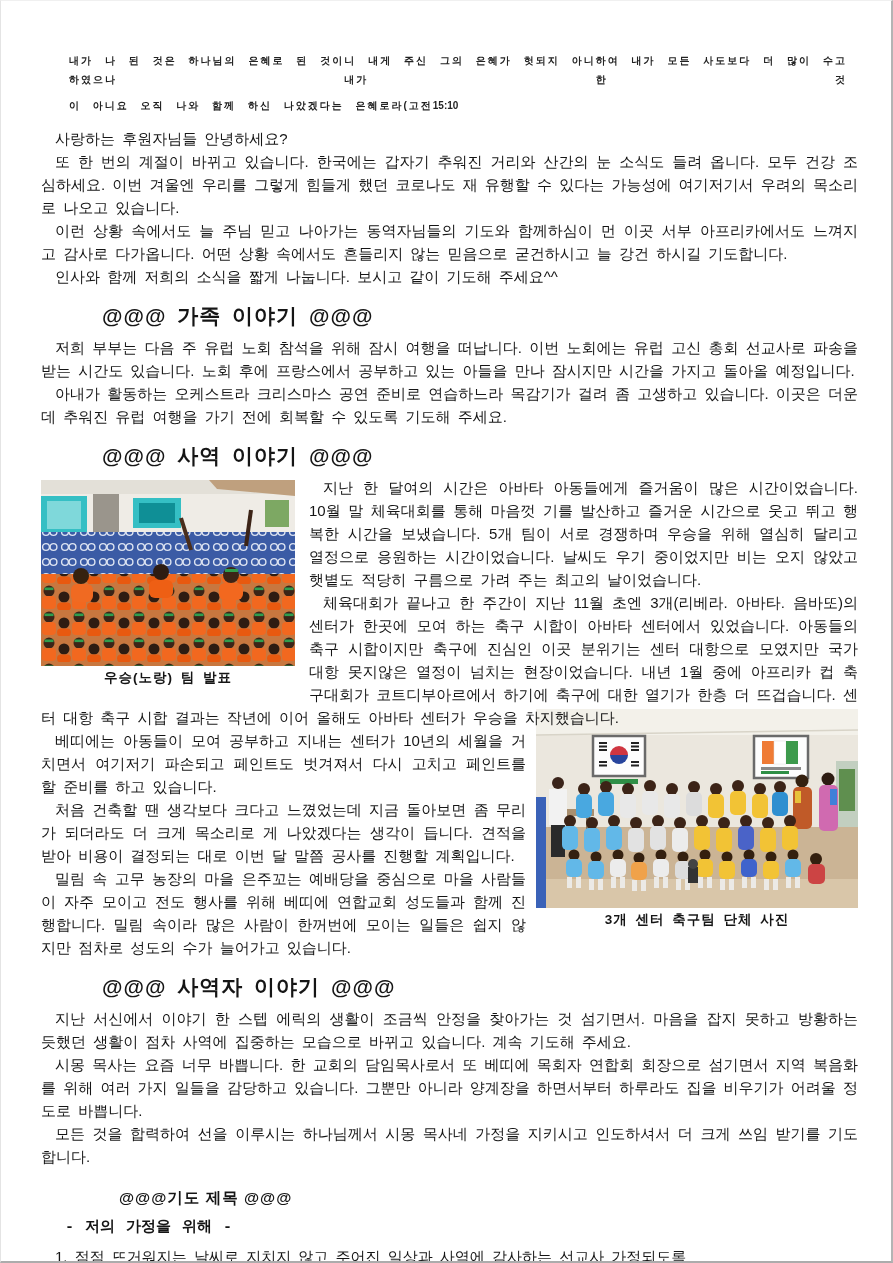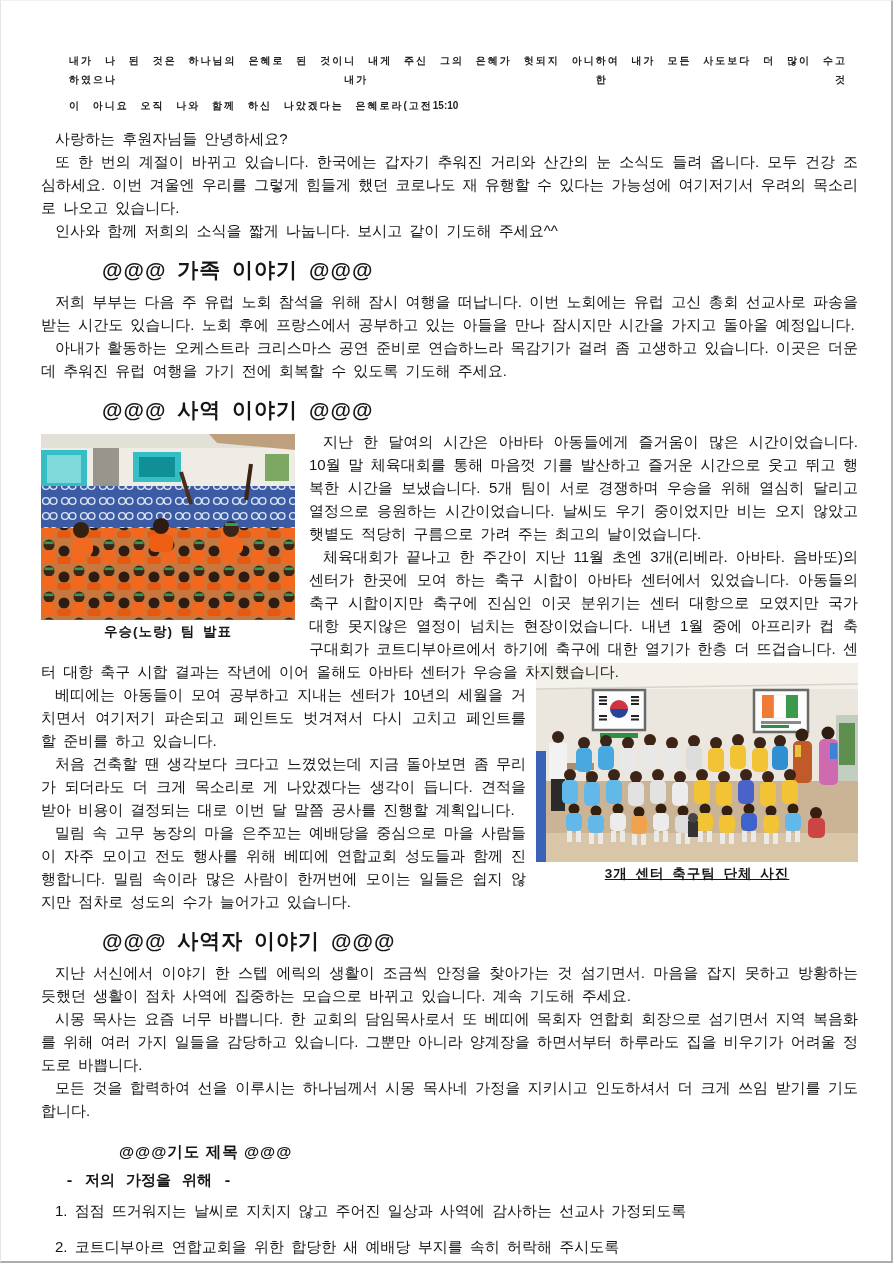--- a/index.html
+++ b/index.html
@@ -28,21 +28,21 @@
   p.body{
     margin:0;font-size:15px;line-height:23px;
     text-align:justify;text-indent:14px;word-spacing:3px;
   }
   .intro{margin-top:12px;}
   h3.sec{
     margin:14px 0 6px 61px;font-size:21px;font-weight:bold;
     letter-spacing:1px;word-spacing:4px;
   }
   .photoL{float:left;width:254px;margin:4px 14px 18px 0;}
-  .photoR{float:right;width:322px;margin:-20px 0 2px 10px;text-decoration:underline;}
+  .photoR{float:right;width:322px;margin:-20px 0 2px 10px;}
   .caption{
     text-align:center;font-size:13.5px;font-weight:bold;
     margin-top:3px;letter-spacing:1px;word-spacing:3px;
   }
   .clear{clear:both;}
   .prayer-head{margin:20px 0 8px 78px;font-size:15.5px;font-weight:bold;letter-spacing:1px;}
   .prayer-sub{margin:0 0 7px 24px;font-size:15px;font-weight:bold;word-spacing:2px;font-family:Liberation Mono, monospace;}
   .prayer-item{
     margin:0 0 8px 14px;font-size:15px;line-height:28px;
     word-spacing:3px;
@@ -57,20 +57,21 @@
   <div class="verse">
     <div class="l1">내가 나 된 것은 하나님의 은혜로 된 것이니 내게 주신 그의 은혜가 헛되지 아니하여 내가 모든 사도보다 더 많이 수고하였으나 내가 한 것</div>
     <div class="l2"><span>이 아니요 오직 나와 함께 하신 나았겠다는 은혜로라(고전</span><span class="ref">15:10</span></div>
   </div>
 
   <div class="content">
 
     <div class="intro">
       <p class="body">사랑하는 후원자님들 안녕하세요?</p>
       <p class="body">또 한 번의 계절이 바뀌고 있습니다. 한국에는 갑자기 추워진 거리와 산간의 눈 소식도 들려 옵니다. 모두 건강 조심하세요. 이번 겨울엔 우리를 그렇게 힘들게 했던 코로나도 재 유행할 수 있다는 가능성에 여기저기서 우려의 목소리로 나오고 있습니다.</p>
+      <p class="body">이런 상황 속에서도 늘 주님 믿고 나아가는 동역자님들의 기도와 함께하심이 먼 이곳 서부 아프리카에서도 느껴지고 감사로 다가옵니다. 어떤 상황 속에서도 흔들리지 않는 믿음으로 굳건하시고 늘 강건 하시길 기도합니다.</p>
       <p class="body">인사와 함께 저희의 소식을 짧게 나눕니다. 보시고 같이 기도해 주세요^^</p>
     </div>
 
     <h3 class="sec">@@@ 가족 이야기 @@@</h3>
     <p class="body">저희 부부는 다음 주 유럽 노회 참석을 위해 잠시 여행을 떠납니다. 이번 노회에는 유럽 고신 총회 선교사로 파송을 받는 시간도 있습니다. 노회 후에 프랑스에서 공부하고 있는 아들을 만나 잠시지만 시간을 가지고 돌아올 예정입니다.</p>
     <p class="body">아내가 활동하는 오케스트라 크리스마스 공연 준비로 연습하느라 목감기가 걸려 좀 고생하고 있습니다. 이곳은 더운데 추워진 유럽 여행을 가기 전에 회복할 수 있도록 기도해 주세요.</p>
 
     <h3 class="sec">@@@ 사역 이야기 @@@</h3>
 
     <div class="photoL">

